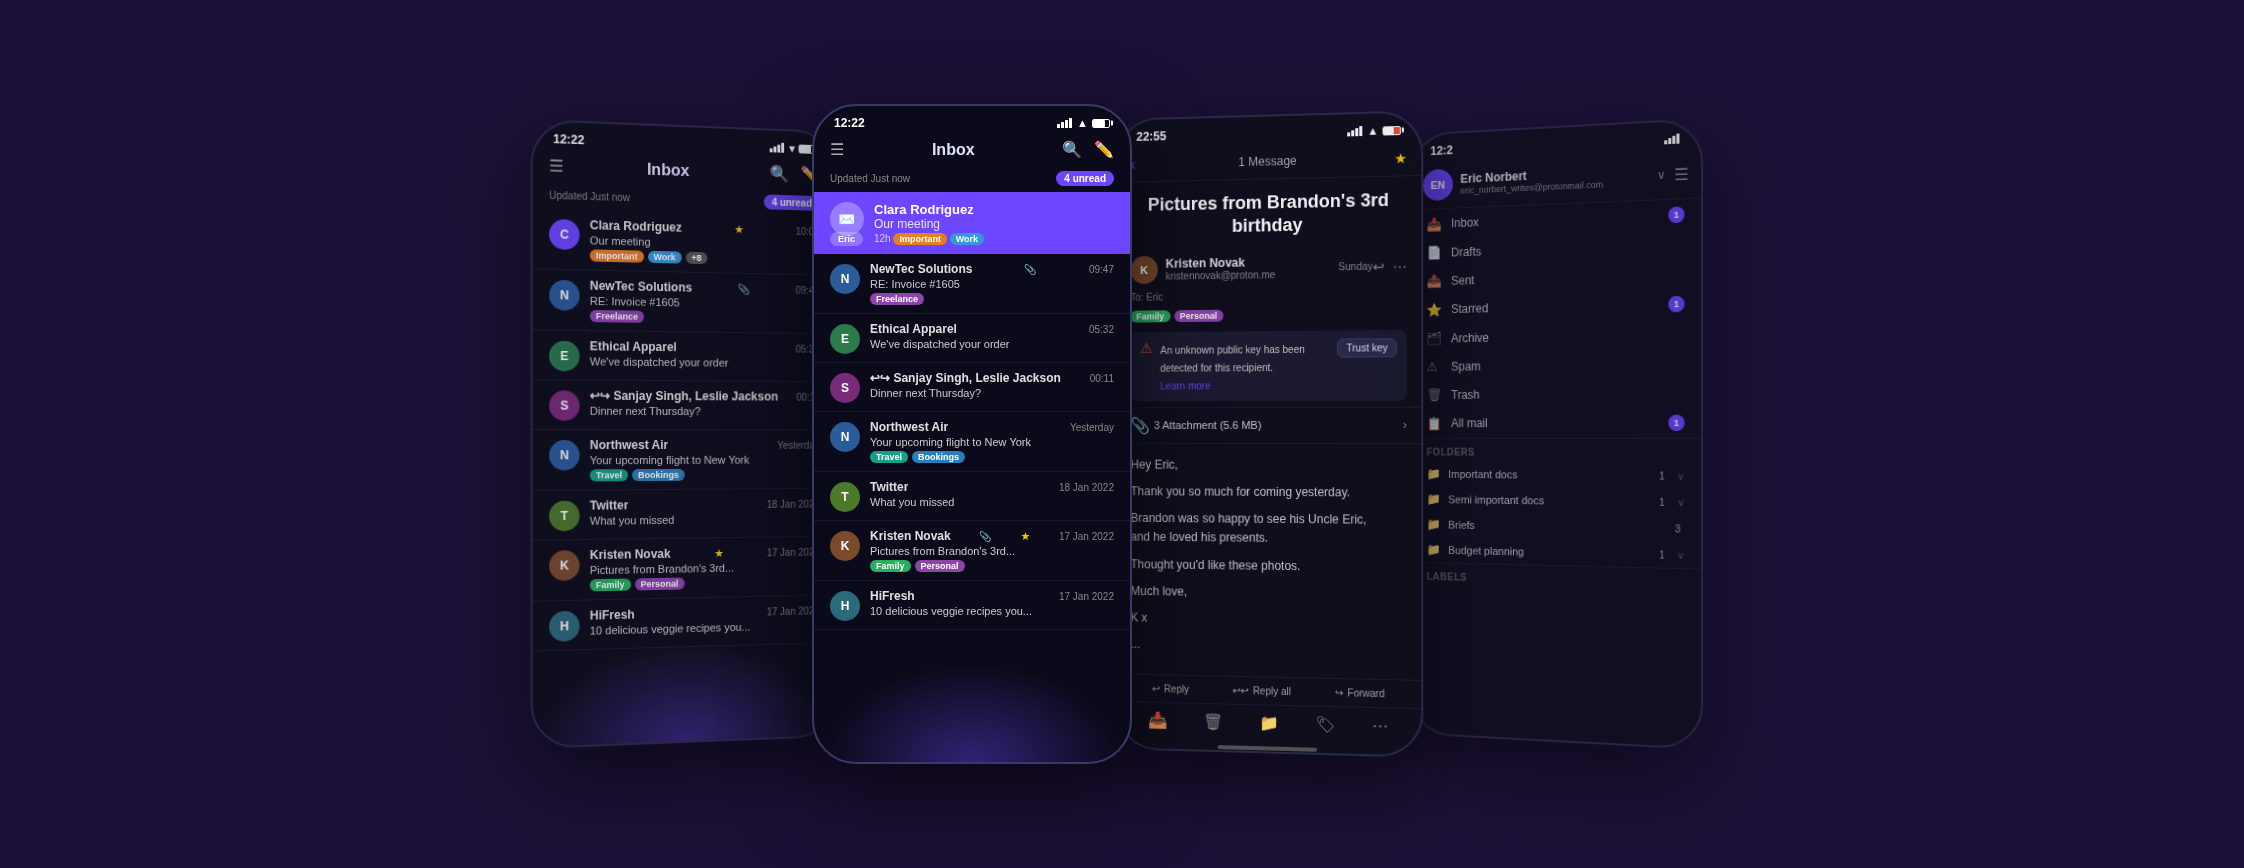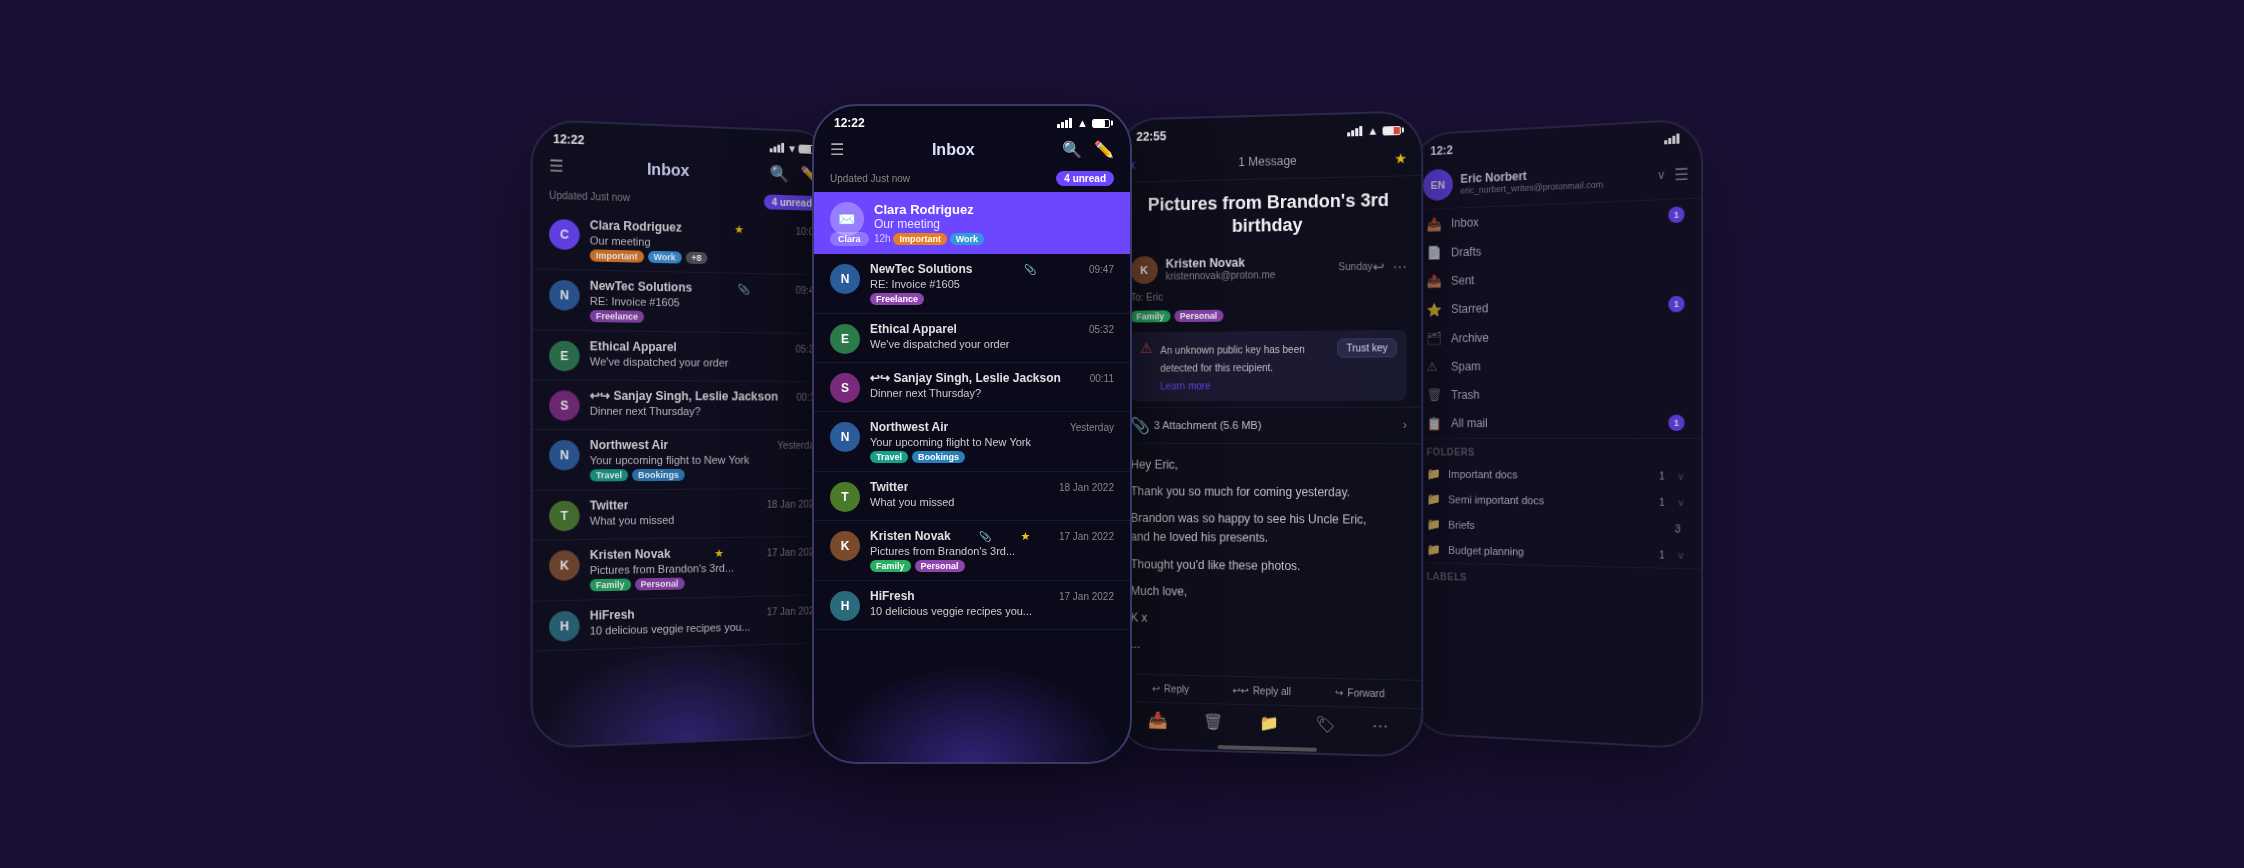--- a/index.html
+++ b/index.html
@@ -584,21 +584,21 @@
       <div class="expanded-icon">✉️</div>
       <div class="expanded-content">
         <div class="sender">Clara Rodriguez</div>
         <div class="subject">Our meeting</div>
         <div class="meta">
           <span>12h</span>
           <span class="tag tag-important">Important</span>
           <span class="tag tag-work">Work</span>
         </div>
       </div>
-      <div class="read-label">Clara</div>
+      <div class="read-label">Eric</div>
     </div>
     <div class="email-list" id="email-list-2">
     <div class="email-item">
           <div class="email-avatar avatar-n">N</div>
           <div class="email-content">
             <div class="email-header-row">
               <span class="email-sender">NewTec Solutions</span>
               <span class="attach-icon">📎</span>
               <span class="email-time">09:47</span>
             </div>

